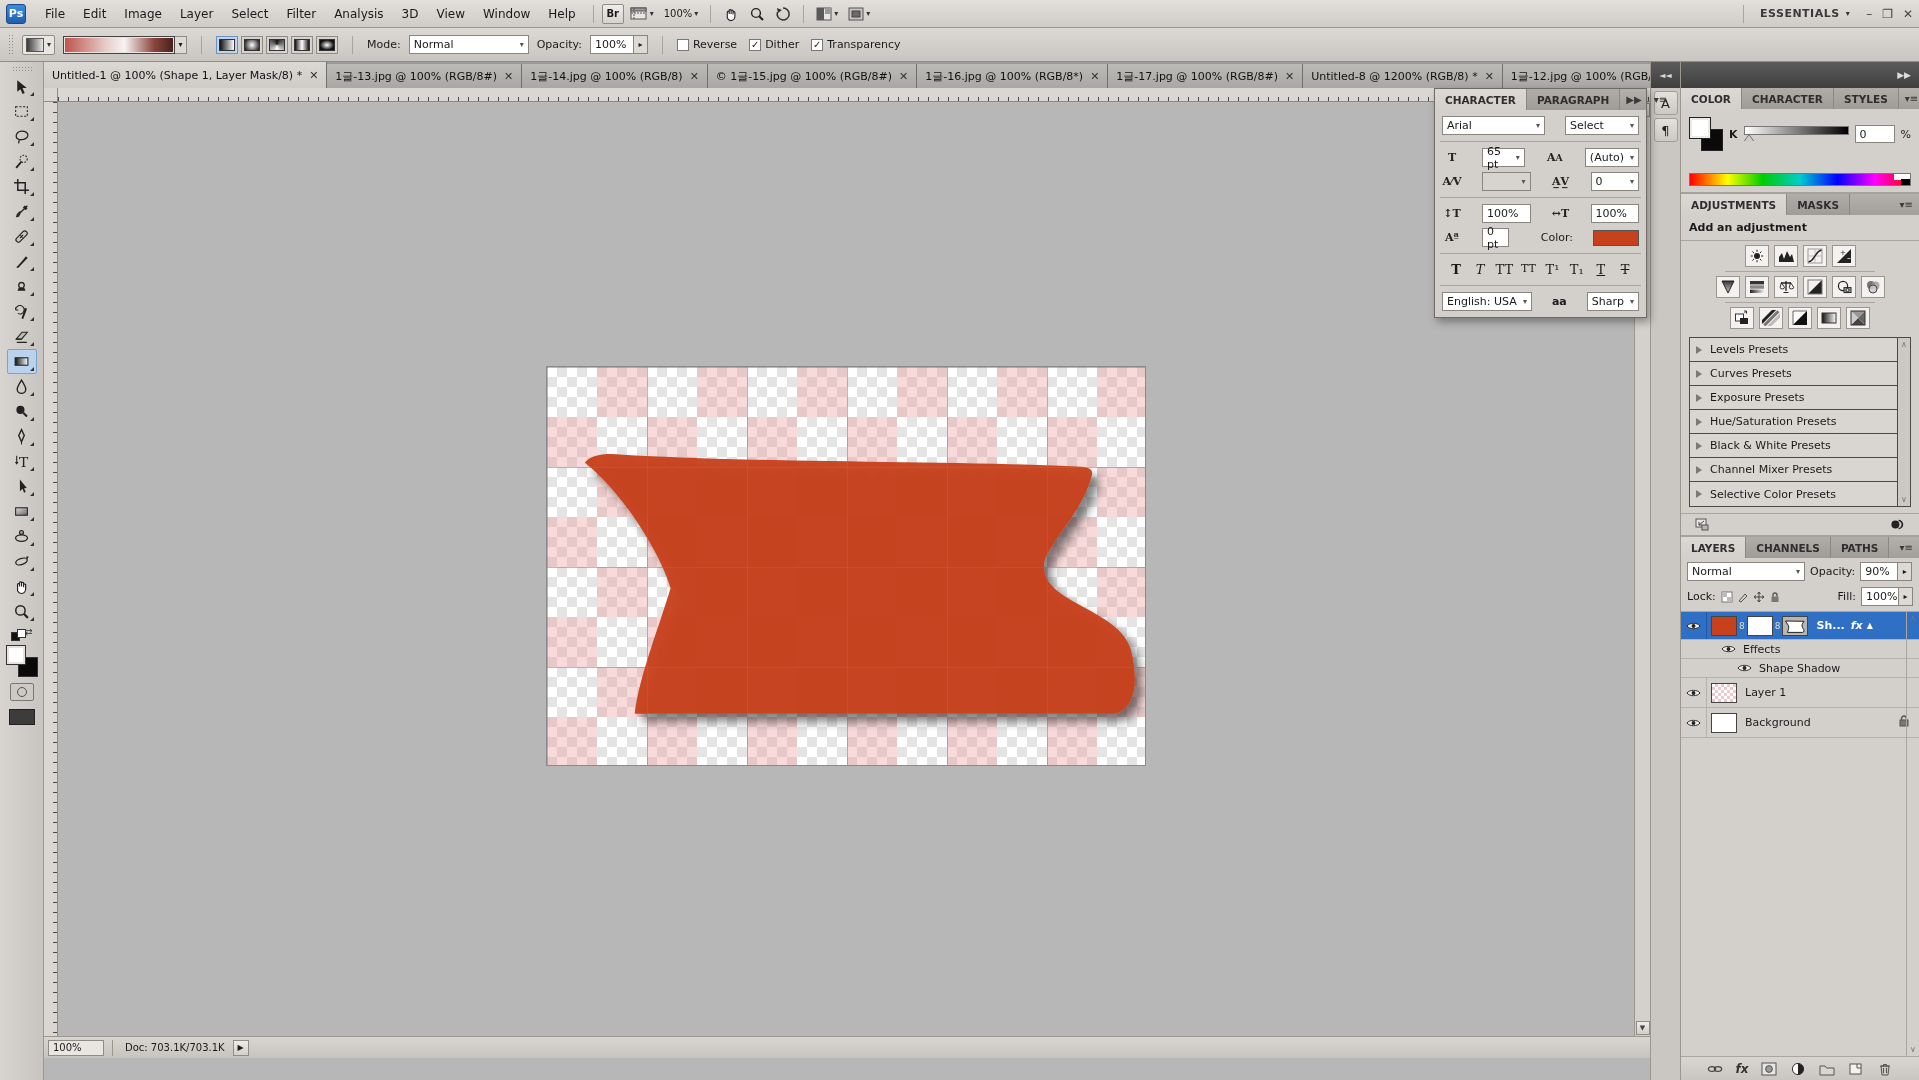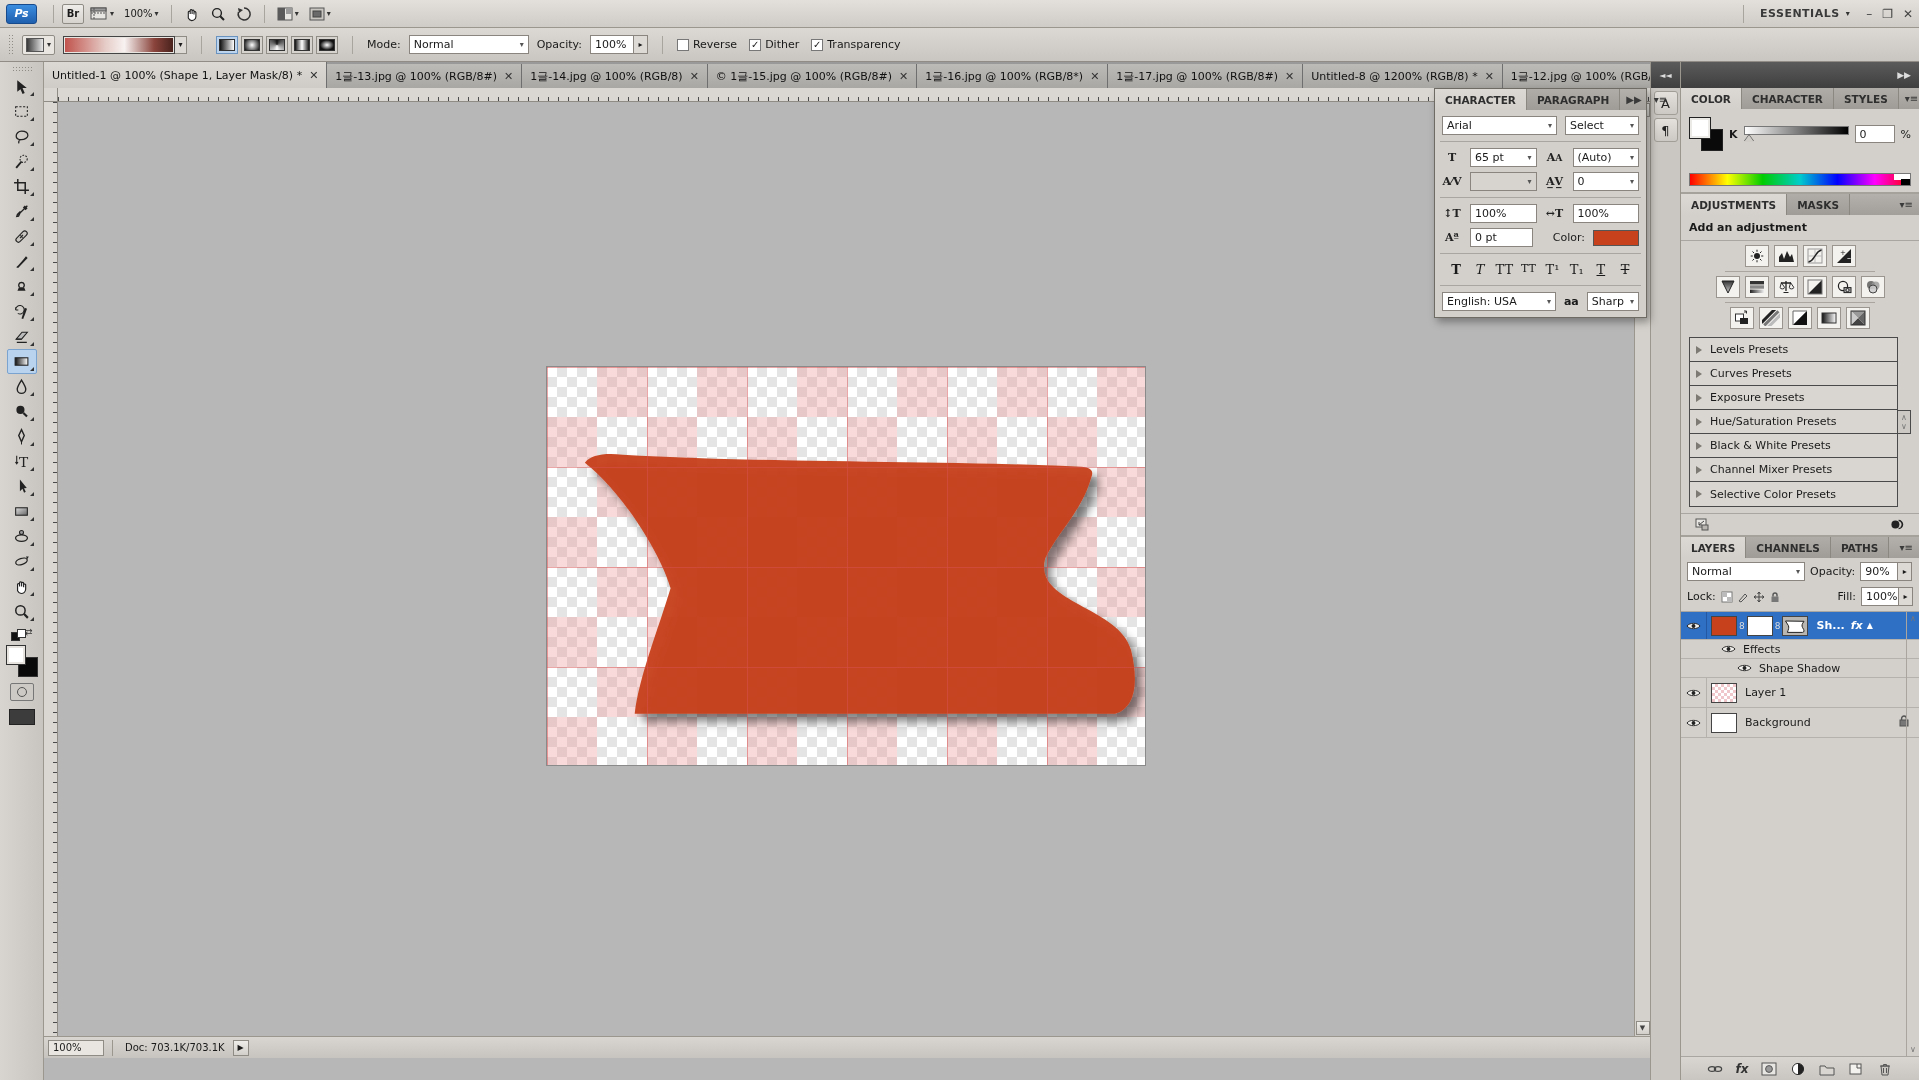--- a/index.html
+++ b/index.html
@@ -2,22 +2,22 @@
 <html><head>
 <meta charset="utf-8">
 <style>
   * { margin:0; padding:0; box-sizing:border-box; }
   html,body { width:1919px; height:1080px; overflow:hidden;
     font-family:"DejaVu Sans","Liberation Sans",sans-serif; font-size:11px; color:#1a1a1a;
     background:#b7b7b7; }
   
   .menubar{ height:28px; background:linear-gradient(#e3e0db,#cfccc7); border-bottom:1px solid #9b978f;
     display:flex; align-items:center; gap:2px; padding:0 6px; }
-  .ps-logo{ width:31px; height:20px; background:linear-gradient(#3b8de0,#1f5fae); color:#fff; font-weight:bold;
-    font-size:11px; display:flex; align-items:center; justify-content:center; border-radius:3px; border:1px solid #174a8c; margin-right:8px;font-style:italic;}
+  .ps-logo{ width:20px; height:20px; background:linear-gradient(#3b8de0,#1f5fae); color:#fff; font-weight:bold;
+    font-size:11px; display:flex; align-items:center; justify-content:center; border-radius:3px; border:1px solid #174a8c; margin-right:8px;}
   .menu-item{ padding:4px 9px; font-size:12px; cursor:default; }
   .bar-sep{ width:1px; height:18px; background:#a8a49e; margin:0 6px; }
   .appbar-btn{ height:20px; min-width:22px; display:flex; align-items:center; justify-content:center; gap:2px;
     border:1px solid transparent; border-radius:2px; padding:0 3px; font-size:10px; }
   .appbar-btn.framed{ border:1px solid #8f8b85; background:linear-gradient(#efedea,#d6d3ce); font-weight:bold; }
   .appbar-btn svg{ display:block; }
   .mini-caret{ font-size:8px; color:#333; }
   .menubar-right{ margin-left:auto; display:flex; align-items:center; gap:10px; }
   .workspace-btn{ font-weight:bold; font-size:11px; letter-spacing:.5px; color:#3a3a3a; display:flex; gap:6px; align-items:center;}
   .win-btns{ display:flex; gap:10px; font-size:12px; color:#444; margin-left:6px;}
@@ -149,21 +149,21 @@
   .spectrum .wb .w{ position:absolute; right:0; top:0; width:16px; height:50%; background:#fff; }
   .spectrum .wb .k{ position:absolute; right:0; bottom:0; width:9px; height:55%; background:#000; }
   
   .adj-title{ font-weight:bold; font-size:11px; padding:6px 8px 4px; }
   .adj-div{ height:1px; background:#a9a5a0; margin:2px 0 4px; }
   .adj-rows{ display:flex; flex-direction:column; align-items:center; gap:4px; padding-bottom:6px;}
   .adj-row{ display:flex; gap:5px; justify-content:center; }
   .adj-row-div{ width:150px; height:1px; background:#aaa69f; }
   .adj-icon{ width:24px; height:22px; background:#f4f2ef; border:1px solid #9a968f; display:flex; align-items:center; justify-content:center;}
   .adj-icon svg{ width:18px; height:16px; }
-  .presets-wrap{ display:flex; margin:2px 8px 6px;align-items:center; }
+  .presets-wrap{ display:flex; margin:2px 8px 6px; }
   .presets{ flex:1; border:1px solid #4a4a4a; background:#d9d6d1; }
   .preset-row{ display:flex; align-items:center; gap:8px; height:24px; padding:0 6px; border-bottom:1px solid #4a4a4a; font-size:11px;}
   .preset-row:last-child{ border-bottom:none; }
   .preset-row .tri{ width:0; height:0; border-top:4px solid transparent; border-bottom:4px solid transparent; border-left:6px solid #7d7973; }
   .preset-scroll{ width:13px; background:#ccc9c4; border:1px solid #4a4a4a; border-left:none; display:flex; flex-direction:column; justify-content:space-between; align-items:center; color:#777; font-size:8px; padding:2px 0;}
   .adj-bottom{ border-top:1px solid #a9a5a0; height:22px; display:flex; align-items:center; justify-content:space-between; padding:0 14px; }
   .adj-bottom svg{ width:16px; height:13px; }
   
   .layers-panel{ flex:1; display:flex; flex-direction:column; border-bottom:none; }
   .lrow-ctrl{ display:flex; align-items:center; gap:5px; padding:4px 6px 2px; }
@@ -193,35 +193,48 @@
   .bg-lock svg{ width:10px; height:12px; }
   .layer-scrollcol{ position:absolute; right:0; top:0; bottom:0; width:13px; border-left:1px solid #aaa69f; display:flex; flex-direction:column; justify-content:space-between; align-items:center; color:#777; font-size:8px; padding:2px 0;}
   .layers-bottom{ height:24px; border-top:1px solid #a9a5a0; background:linear-gradient(#d9d6d1,#c9c6c1);
     display:flex; align-items:center; justify-content:center; gap:13px; }
   .layers-bottom svg{ width:16px; height:14px; }
   .lb-fx{ font-style:italic; font-weight:bold; font-size:12px; color:#333;}
   
   .char-panel{ position:absolute; left:1434px; top:88px; width:213px; background:#d3d0cb; border:1px solid #6e6a64;
     box-shadow:3px 4px 8px rgba(0,0,0,.35); z-index:50; }
   .char-body{ padding:6px 7px; display:flex; flex-direction:column; gap:5px; }
-  .cp-row{ display:flex; align-items:center; gap:8px; }
+  .cp-row{ display:flex; align-items:center; gap:20px; }
   .cp-ico{ width:20px; text-align:center; font-weight:bold; font-size:11px; color:#222; font-family:"DejaVu Serif","Liberation Serif",serif;}
   .cp-sel{ flex:1; }
   .char-sep{ height:1px; background:#a9a5a0; margin:1px -2px; }
   .tbtns{ display:flex; justify-content:space-between; padding:2px 4px; font-family:"DejaVu Serif","Liberation Serif",serif; font-size:13px;}
   .tbtns span{ width:20px; text-align:center; }
   .color-chip{ width:46px; height:16px; background:#c7421c; border:1px solid #555; }
   .aa-ico{ font-size:11px; font-weight:bold; }
   .disabled-box{ background:#d7d4cf; }
 </style>
 </head>
 <body>
 
 <div class="menubar">
   <div class="ps-logo">Ps</div>
+  <div id="menu-items" style="display:flex">
+      <div class="menu-item">File</div>
+      <div class="menu-item">Edit</div>
+      <div class="menu-item">Image</div>
+      <div class="menu-item">Layer</div>
+      <div class="menu-item">Select</div>
+      <div class="menu-item">Filter</div>
+      <div class="menu-item">Analysis</div>
+      <div class="menu-item">3D</div>
+      <div class="menu-item">View</div>
+      <div class="menu-item">Window</div>
+      <div class="menu-item">Help</div>
+    </div>
   <div class="bar-sep"></div>
   <div class="appbar-btn framed">
       <span>Br</span>
     </div>
   <div class="appbar-btn">
     <svg width="18" height="14" viewBox="0 0 18 14">
         <rect x="1" y="1" width="15" height="11" fill="#e8e6e2" stroke="#555"></rect>
         <rect x="1" y="1" width="15" height="3" fill="#9a9a9a" stroke="#555"></rect>
         <path d="M4 1 V12 M1 6 H16" stroke="#555" stroke-dasharray="2 1" fill="none"></path>
       </svg>

